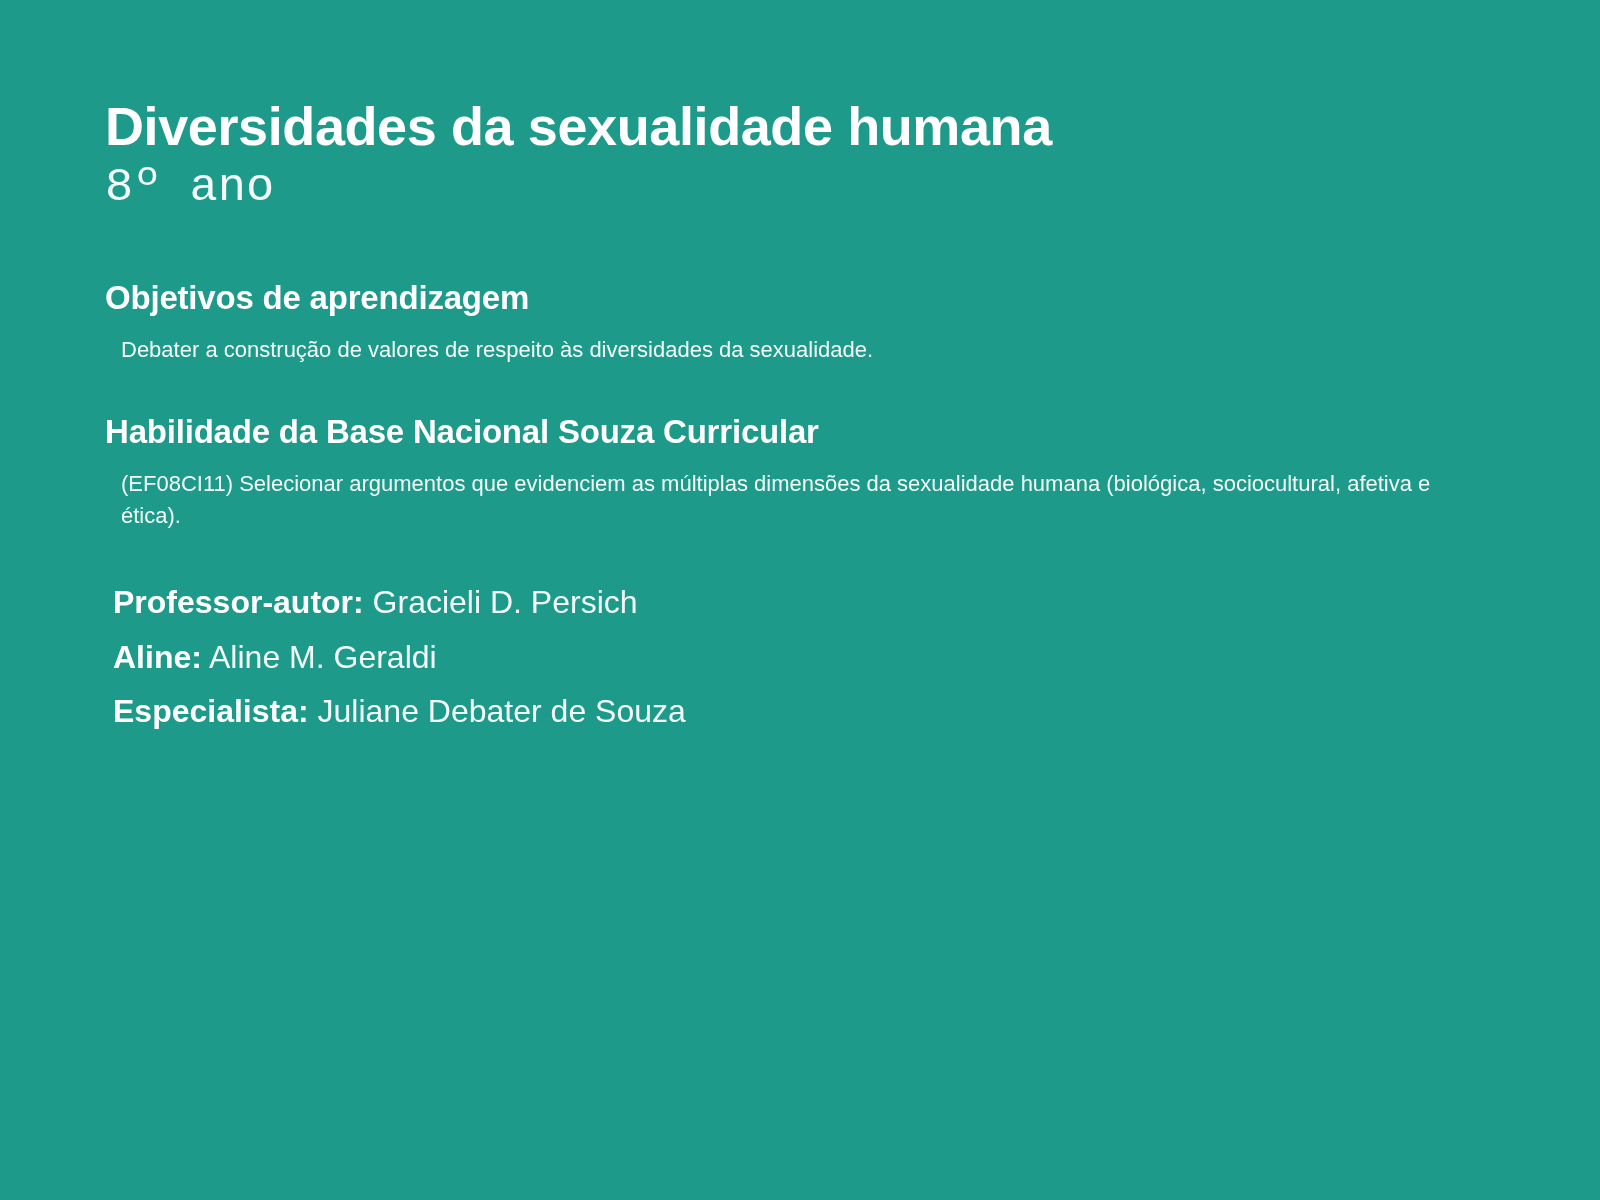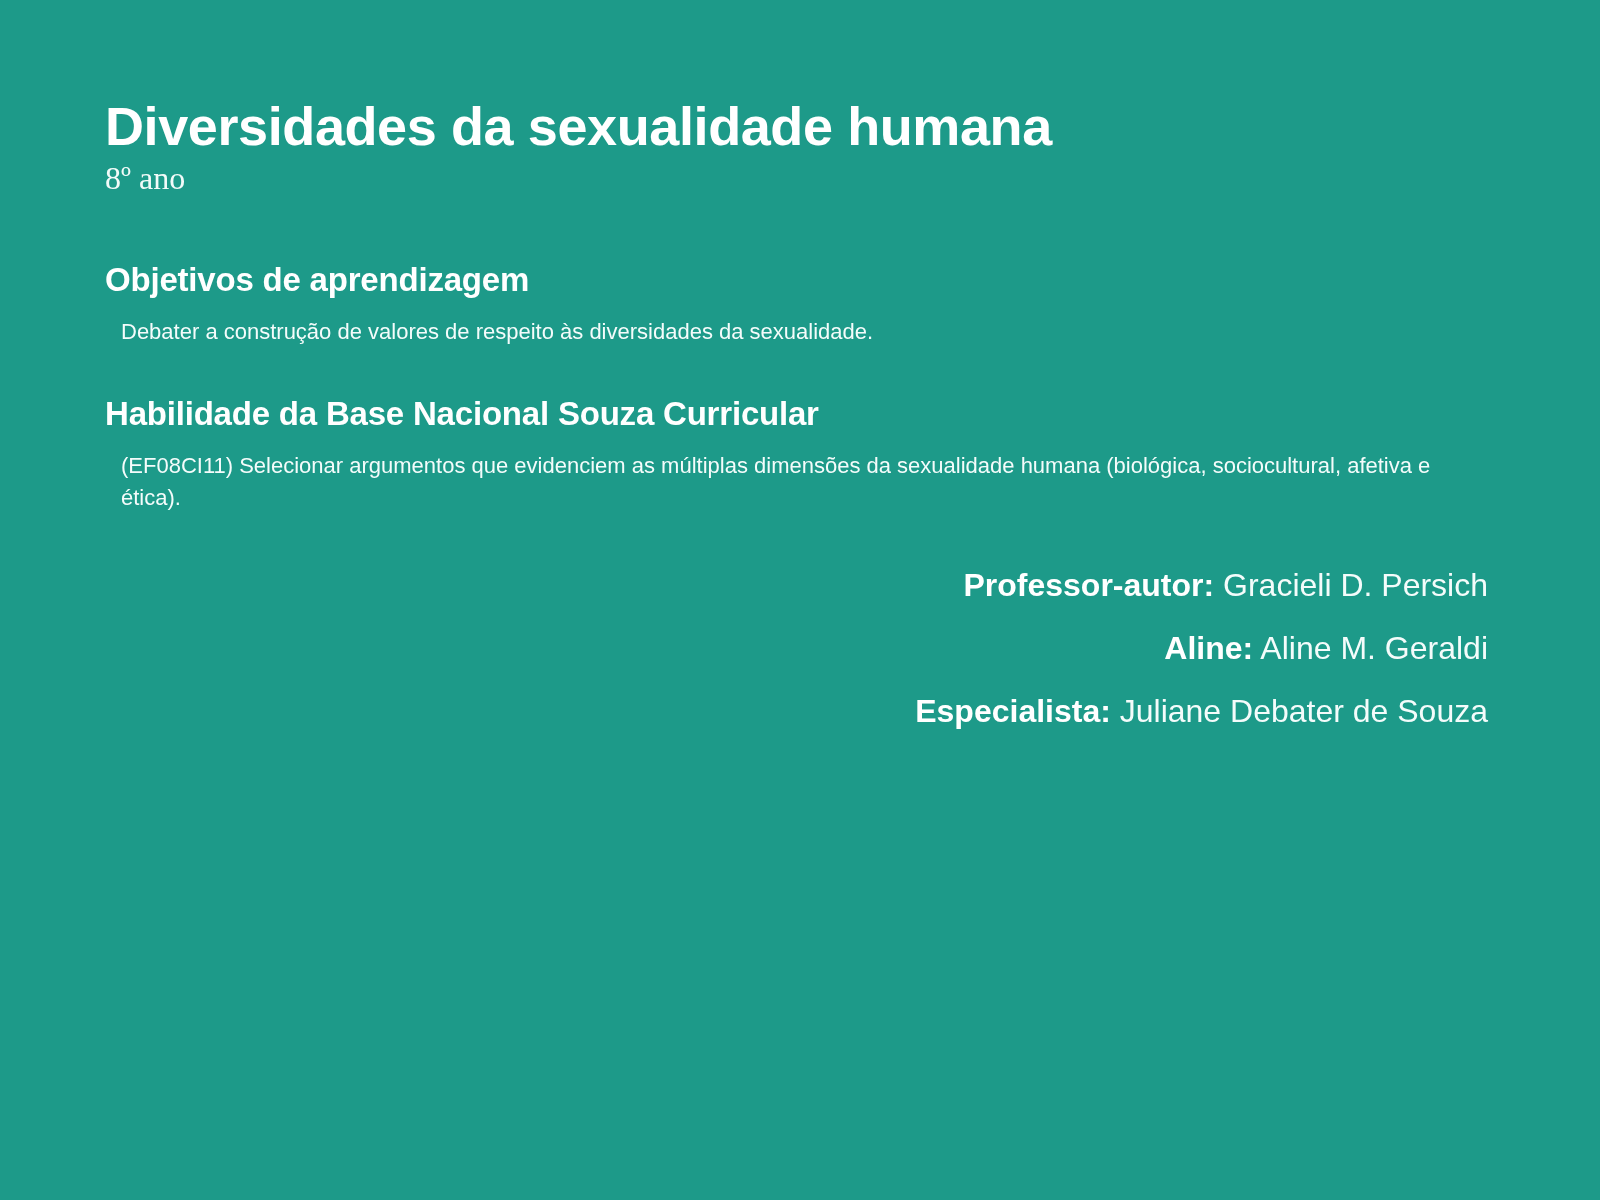--- a/index.html
+++ b/index.html
@@ -39,23 +39,23 @@
     font-family: "Liberation Sans", "DejaVu Sans", sans-serif;
     font-weight: bold;
     font-size: 54px;
     line-height: 1.12;
     color: #ffffff;
     letter-spacing: -0.4px;
     margin: 0;
     white-space: nowrap;
   }
   .slide-subtitle {
-    font-family: Liberation Serif, serif;
+    font-family: Liberation Mono, monospace;
     font-weight: 300;
-    font-size: 32px;
+    font-size: 47px;
     line-height: 1.18;
     color: #f2fbf9;
     margin: 4px 0 8px 0;
   }
 
   
   .section {
     margin-top: 46px;
   }
   .section.first {
@@ -83,23 +83,22 @@
   
   .credits {
     margin-top: 48px;
   }
   .credit-line {
     font-family: "Liberation Sans", "DejaVu Sans", sans-serif;
     font-weight: 300;
     font-size: 32px;
     line-height: 1.44;
     color: #f4fcfb;
-    margin: 17px;
+    margin: 8px;
     white-space: nowrap;
-    text-align: right;
   }
   .credit-label {
     font-weight: bold;
     color: #ffffff;
   }
   .credit-value {
     font-weight: 300;
     color: #f4fcfb;
   }
 </style>

